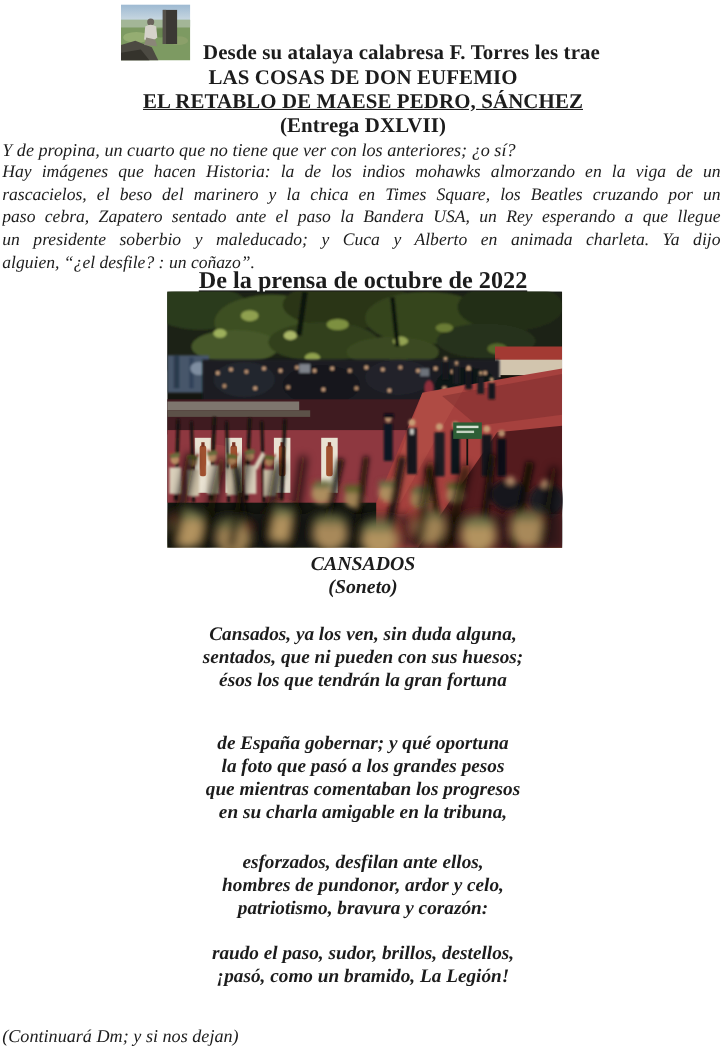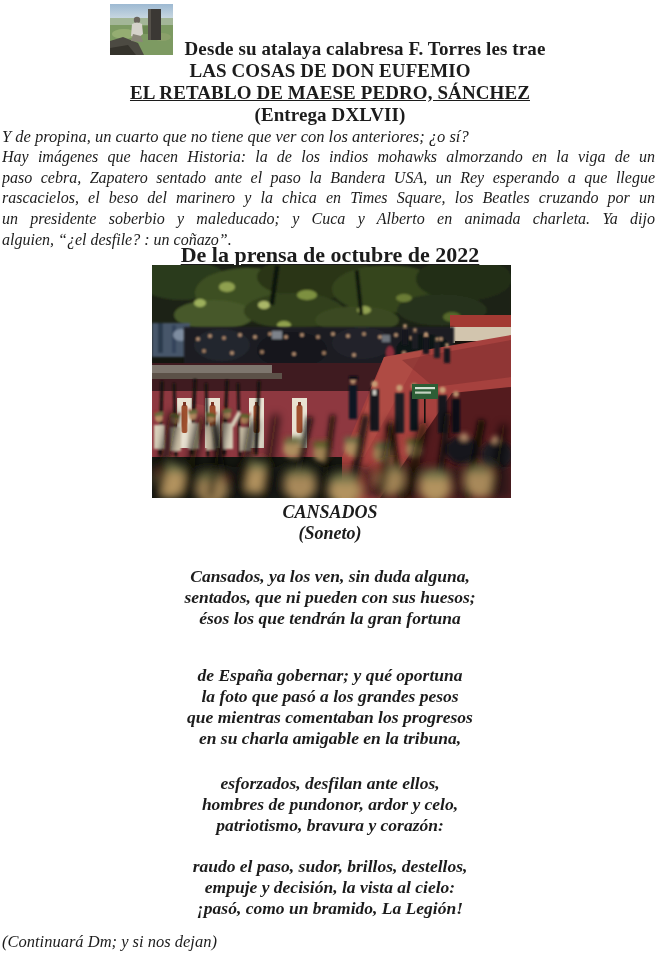--- a/index.html
+++ b/index.html
@@ -58,22 +58,22 @@
   </div>
 
   <div class="abs hline h-first" style="top:38px">Desde su atalaya calabresa F. Torres les trae</div>
   <div class="abs hline" style="top:60px">LAS COSAS DE DON EUFEMIO</div>
   <div class="abs hline u" style="top:82px">EL RETABLO DE MAESE PEDRO, SÁNCHEZ</div>
   <div class="abs hline" style="top:104px">(Entrega DXLVII)</div>
 
   <div class="abs body-line" style="top:126px">Y de propina, un cuarto que no tiene que ver con los anteriores; ¿o sí?</div>
   <div class="abs para" style="top:147px">
     <div class="jl">Hay imágenes que hacen Historia: la de los indios mohawks almorzando en la viga de un</div>
+    <div class="jl">rascacielos, el beso del marinero y la chica en Times Square, los Beatles cruzando por un</div>
     <div class="jl">paso cebra, Zapatero sentado ante el paso la Bandera USA, un Rey esperando a que llegue</div>
-    <div class="jl">rascacielos, el beso del marinero y la chica en Times Square, los Beatles cruzando por un</div>
     <div class="jl">un presidente soberbio y maleducado; y Cuca y Alberto en animada charleta. Ya dijo</div>
     <div class="jl-last">alguien, “¿el desfile? : un coñazo”.</div>
   </div>
 
   <div class="abs section-title u" style="top:244px">De la prensa de octubre de 2022</div>
 
   <div class="abs photo">
     <svg width="359" height="233" viewBox="0 0 359 233">
       <defs>
         <filter id="b1" x="-10%" y="-10%" width="120%" height="120%">
@@ -347,19 +347,18 @@
   </div>
 
   <div class="abs" style="top:773px;left:0;right:0">
     <div class="poem-line" style="position:static">esforzados, desfilan ante ellos,</div>
     <div class="poem-line" style="position:static">hombres de pundonor, ardor y celo,</div>
     <div class="poem-line" style="position:static">patriotismo, bravura y corazón:</div>
   </div>
 
   <div class="abs" style="top:856px;left:0;right:0">
     <div class="poem-line" style="position:static">raudo el paso, sudor, brillos, destellos,</div>
-    <div class="poem-line" style="position:static">empuje y decisión, la vista al cielo:</div>
     <div class="poem-line" style="position:static">¡pasó, como un bramido, La Legión!</div>
   </div>
 
   <div class="abs foot" style="top:931px">(Continuará Dm; y si nos dejan)</div>
 
 </div>
 
 </body></html>

